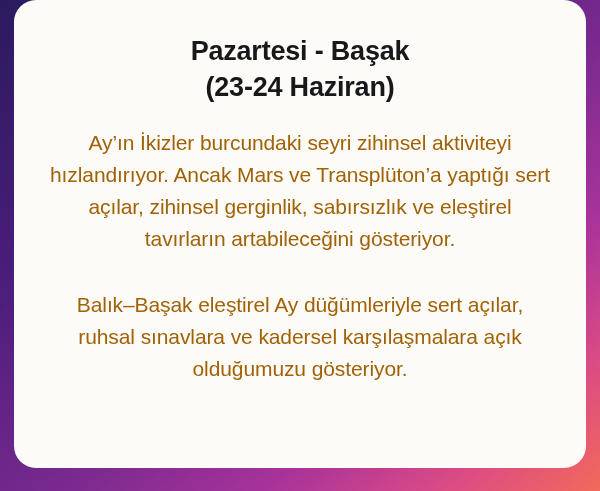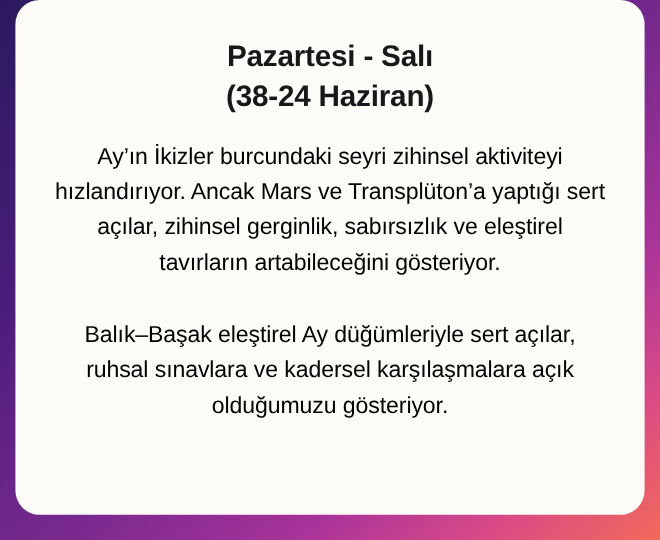--- a/index.html
+++ b/index.html
@@ -39,39 +39,39 @@
     color: #18181b;
     text-align: center;
     line-height: 1.32;
     letter-spacing: -0.2px;
   }
   #title-block {
     margin-bottom: 22px;
   }
   .body-paragraph {
     font-size: 21px;
-    color: #000000;
+    color: #a16207;
     text-align: center;
     line-height: 1.52;
     letter-spacing: -0.1px;
     max-width: 505px;
   }
   #paragraph-two {
     margin-top: 34px;
   }
 </style>
 </head>
 <body>
 
 <div id="card-root">
   <div id="card-panel">
 
     <div id="title-block">
-      <div class="title-line">Pazartesi - Salı</div>
-      <div class="title-line">(38-24 Haziran)</div>
+      <div class="title-line">Pazartesi - Başak</div>
+      <div class="title-line">(23-24 Haziran)</div>
     </div>
 
     <div class="body-paragraph" id="paragraph-one">Ay’ın İkizler burcundaki seyri zihinsel aktiviteyi hızlandırıyor. Ancak Mars ve Transplüton’a yaptığı sert açılar, zihinsel gerginlik, sabırsızlık ve eleştirel tavırların artabileceğini gösteriyor.</div>
 
     <div class="body-paragraph" id="paragraph-two">Balık–Başak eleştirel Ay düğümleriyle sert açılar, ruhsal sınavlara ve kadersel karşılaşmalara açık olduğumuzu gösteriyor.</div>
 
   </div>
 </div>
 
 </body></html>

